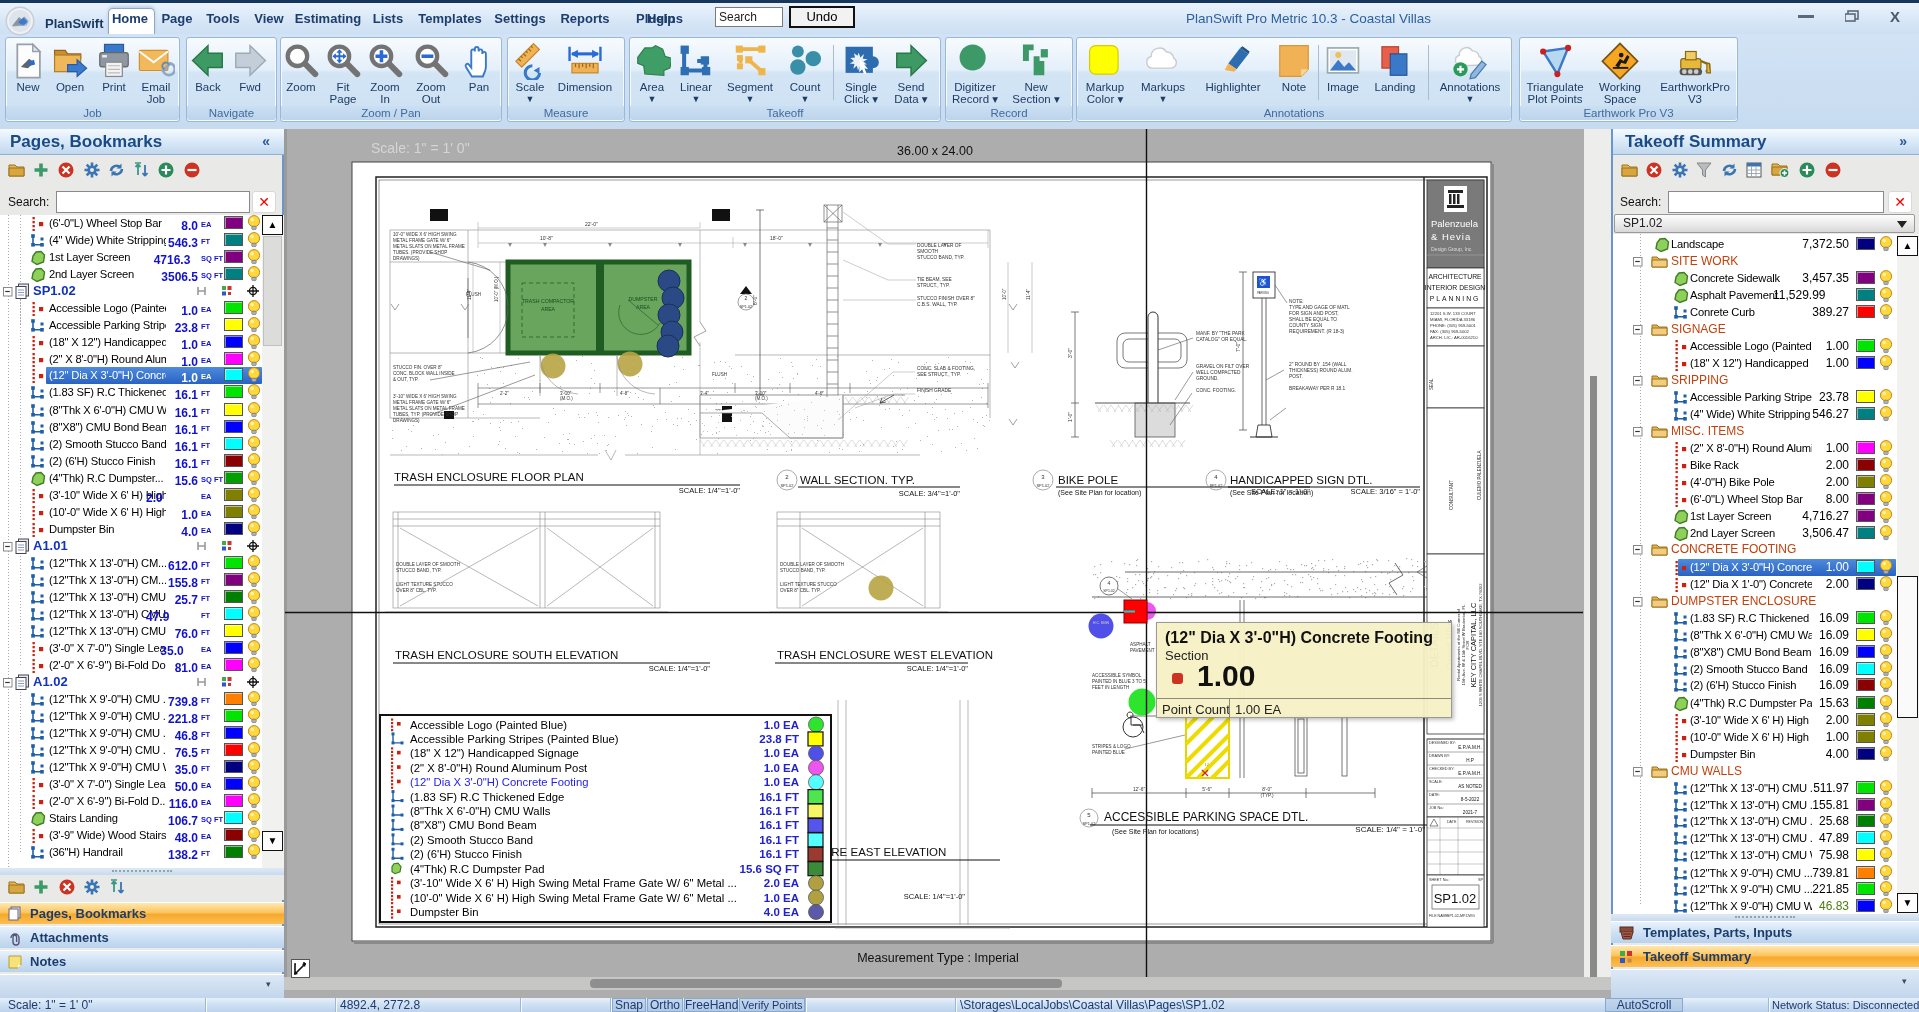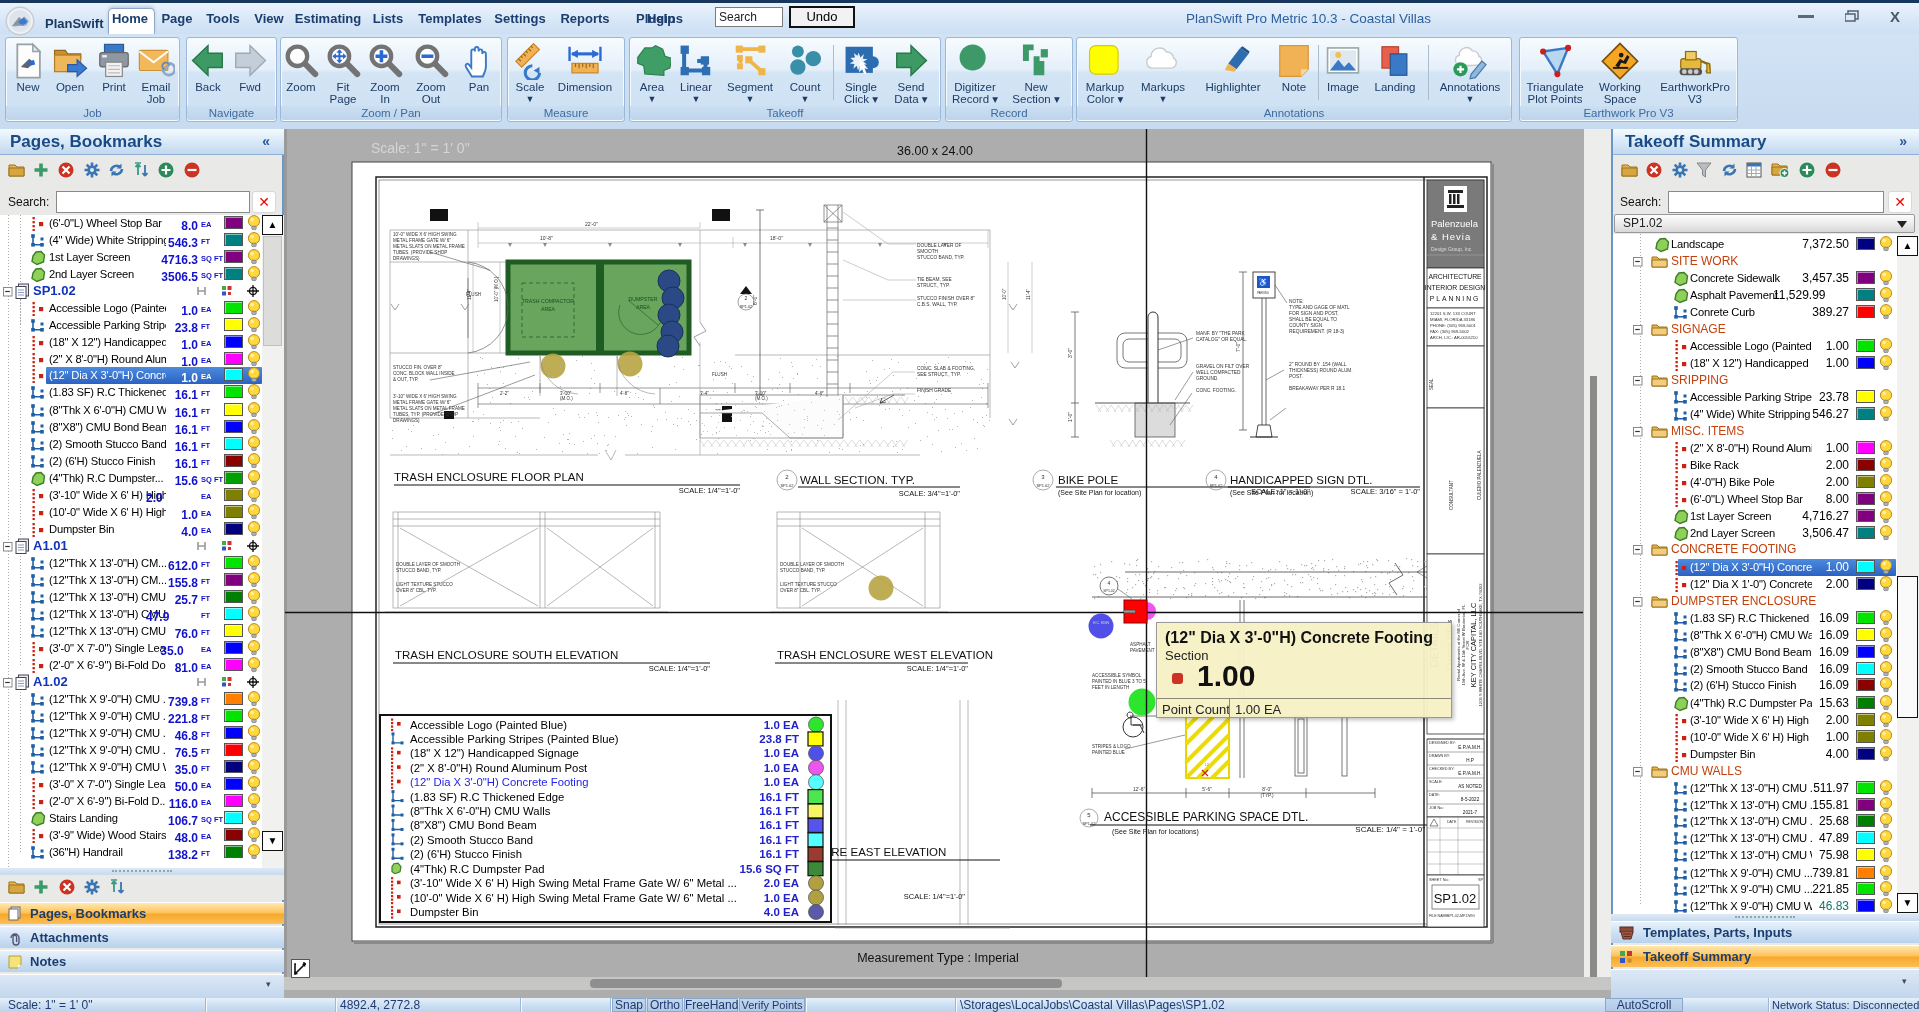--- a/index.html
+++ b/index.html
@@ -431,21 +431,21 @@
 <svg class="a" style="left:247px;top:232px" width="14" height="16">
 <circle cx="7" cy="6.2" r="5.6" fill="#ffd83d" stroke="#c08818" stroke-width="1"></circle>
 <circle cx="5.2" cy="4.6" r="1.8" fill="#fff0a8"></circle>
 <rect x="4.8" y="11.2" width="4.4" height="3.4" rx="1" fill="#b0b0b0" stroke="#777" stroke-width=".7"></rect>
   </svg>
 <svg class="a" style="left:30px;top:250px" width="16" height="16">
 <polygon points="3,6 6,2 11,1.5 14.5,5 13.5,12 7,14.5 2,11.5" fill="#8ed05a" stroke="#3f7d25" stroke-width="1.4"></polygon>
   </svg>
 <div class="trow a" style="left:0;top:249px;width:262px">
     <span class="nm" style="left:49px;width:117px;overflow:hidden;display:inline-block">1st Layer Screen</span>
-    <span class="a" style="left:146px;top:1px;width:52px;text-align:right"><span class="val" style="color:#1111cc">4716.3</span></span>
+    <span class="a" style="left:146px;top:1px;width:52px;text-align:center"><span class="val" style="color:#1111cc">4716.3</span></span>
     <span class="un a" style="left:201px;top:5px;color:#1111cc">SQ FT</span>
     <span class="sw" style="left:224px;background:#800080"></span>
   </div>
 <svg class="a" style="left:247px;top:249px" width="14" height="16">
 <circle cx="7" cy="6.2" r="5.6" fill="#ffd83d" stroke="#c08818" stroke-width="1"></circle>
 <circle cx="5.2" cy="4.6" r="1.8" fill="#fff0a8"></circle>
 <rect x="4.8" y="11.2" width="4.4" height="3.4" rx="1" fill="#b0b0b0" stroke="#777" stroke-width=".7"></rect>
   </svg>
 <svg class="a" style="left:30px;top:267px" width="16" height="16">
 <polygon points="3,6 6,2 11,1.5 14.5,5 13.5,12 7,14.5 2,11.5" fill="#8ed05a" stroke="#3f7d25" stroke-width="1.4"></polygon>
@@ -1991,21 +1991,21 @@
     </g>
 <g fill="#1f5fa8">
       <rect x="1.2" y="1.2" width="3.6" height="3.6"></rect>
       <rect x="1.2" y="10" width="3.6" height="3.6"></rect>
       <rect x="10.2" y="10" width="3.6" height="3.6"></rect>
       <rect x="10.5" y="4.5" width="3" height="3"></rect>
     </g>
   </svg>
 <div class="trow a" style="left:1613px;top:898px;width:284px">
     <span class="nm" style="left:77px;width:122px;overflow:hidden;display:inline-block">(12"Thk X 9'-0"H) CMU W...</span>
-    <span class="a" style="left:160px;top:1px;width:76px;text-align:right;font-size:12px;color:#0f766e">46.83</span>
+    <span class="a" style="left:160px;top:1px;width:76px;text-align:right;font-size:12px;color:#4d7c0f">46.83</span>
     <span class="sw" style="left:243px;background:#0000ff"></span>
   </div>
 <svg class="a" style="left:1879px;top:898px" width="14" height="16">
 <circle cx="7" cy="6.2" r="5.6" fill="#ffd83d" stroke="#c08818" stroke-width="1"></circle>
 <circle cx="5.2" cy="4.6" r="1.8" fill="#fff0a8"></circle>
 <rect x="4.8" y="11.2" width="4.4" height="3.4" rx="1" fill="#b0b0b0" stroke="#777" stroke-width=".7"></rect>
   </svg>
 <div class="scrl" style="left:1897px;top:234px;width:22px;height:680px"></div>
 <div class="sarr" style="left:1897px;top:236px">▲</div>
 <div class="sarr" style="left:1897px;top:893px">▼</div>

